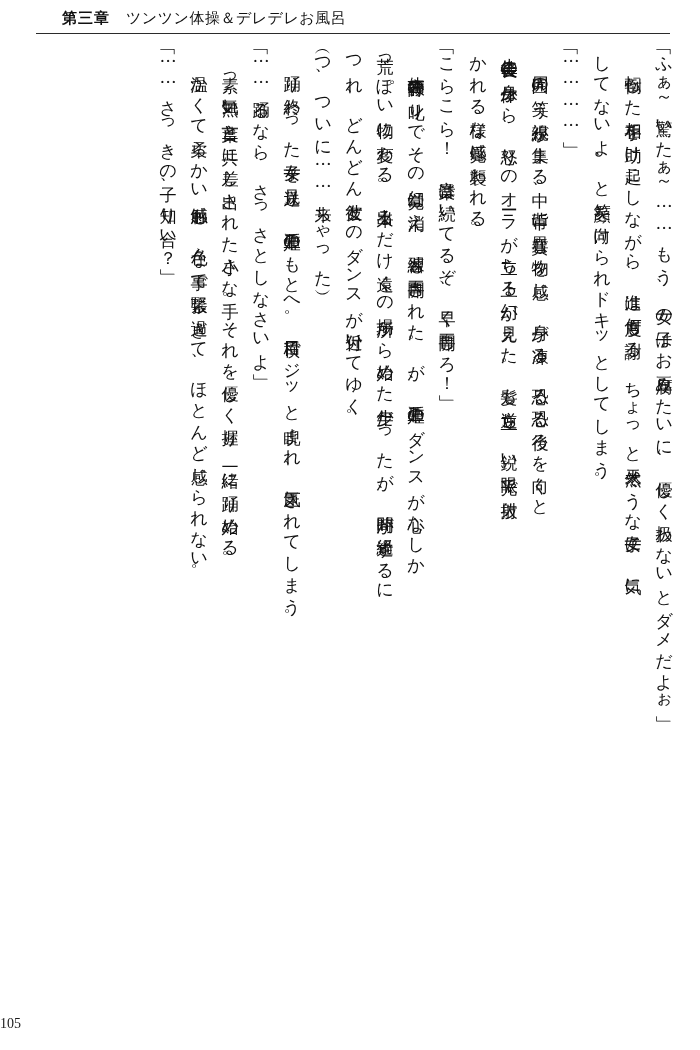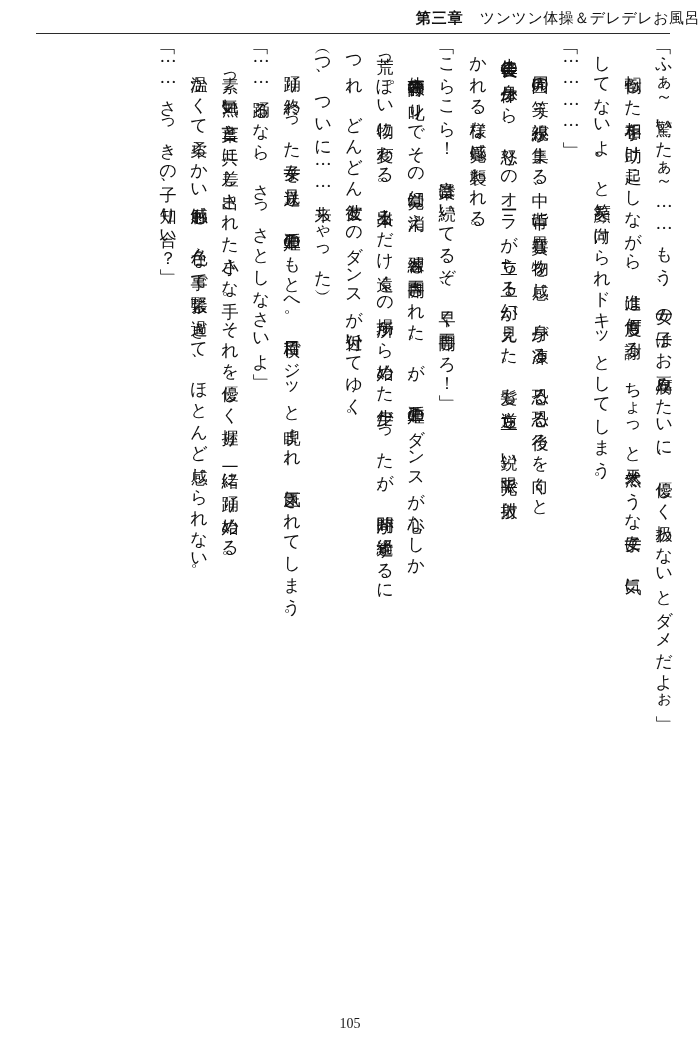--- a/index.html
+++ b/index.html
@@ -25,21 +25,21 @@
   }
   
   .header {
     position: absolute;
     top: 0;
     left: 0;
     right: 0;
     height: 36px;
     display: flex;
     align-items: center;
-    justify-content: flex-end;
+    justify-content: flex-start;
     padding-left: 62px;
     box-sizing: border-box;
   }
   .header-rule {
     position: absolute;
     left: 36px;
     right: 30px;
     top: 33px;
     height: 1px;
     background: #2b2b2b;
@@ -84,21 +84,21 @@
     font-family: "DejaVu Serif", "Liberation Serif", serif;
     white-space: pre-wrap;
     word-break: break-all;
     overflow: visible;
   }
   .page-number {
     position: absolute;
     bottom: 18px;
     left: 0;
     right: 0;
-    text-align: center;
+    text-align: left;
     font-size: 14px;
     font-family: "Liberation Serif", serif;
     color: #1a1a1a;
   }
 </style>
 </head>
 <body>
 
 <div class="page">
 

